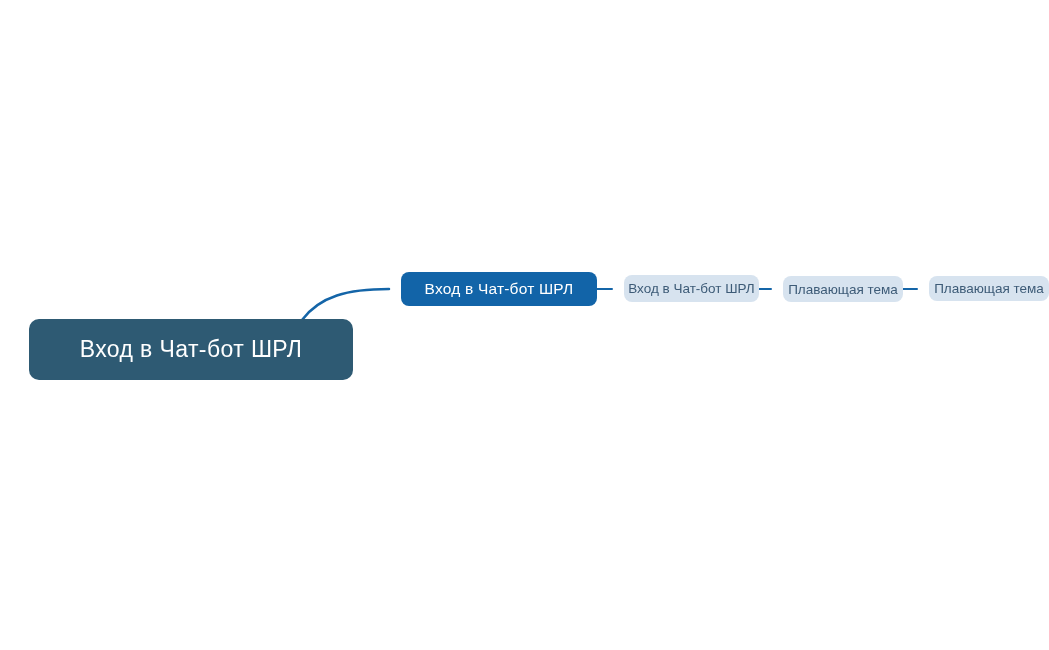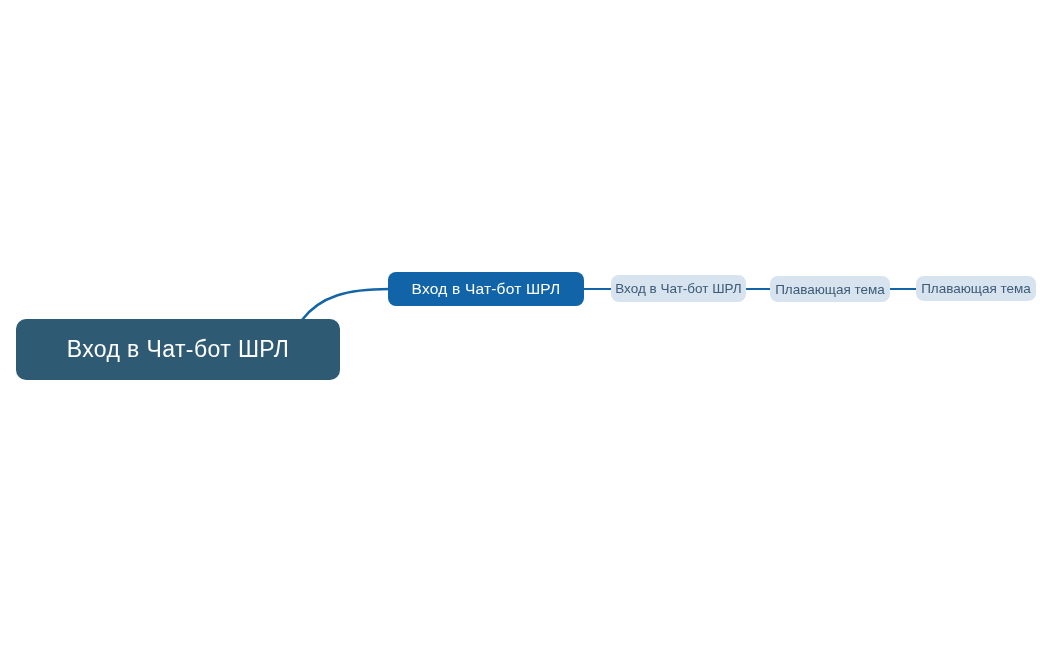--- a/index.html
+++ b/index.html
@@ -26,20 +26,21 @@
     pointer-events: none;
   }
   .topic {
     position: absolute;
     display: flex;
     align-items: center;
     justify-content: center;
     box-sizing: border-box;
     white-space: nowrap;
     cursor: default;
+    margin-left: 13px;
   }
   .topic-root {
     left: 16px;
     top: 319px;
     width: 324px;
     height: 61px;
     background: #2e5a73;
     color: #ffffff;
     border-radius: 10px;
     font-size: 23px;

